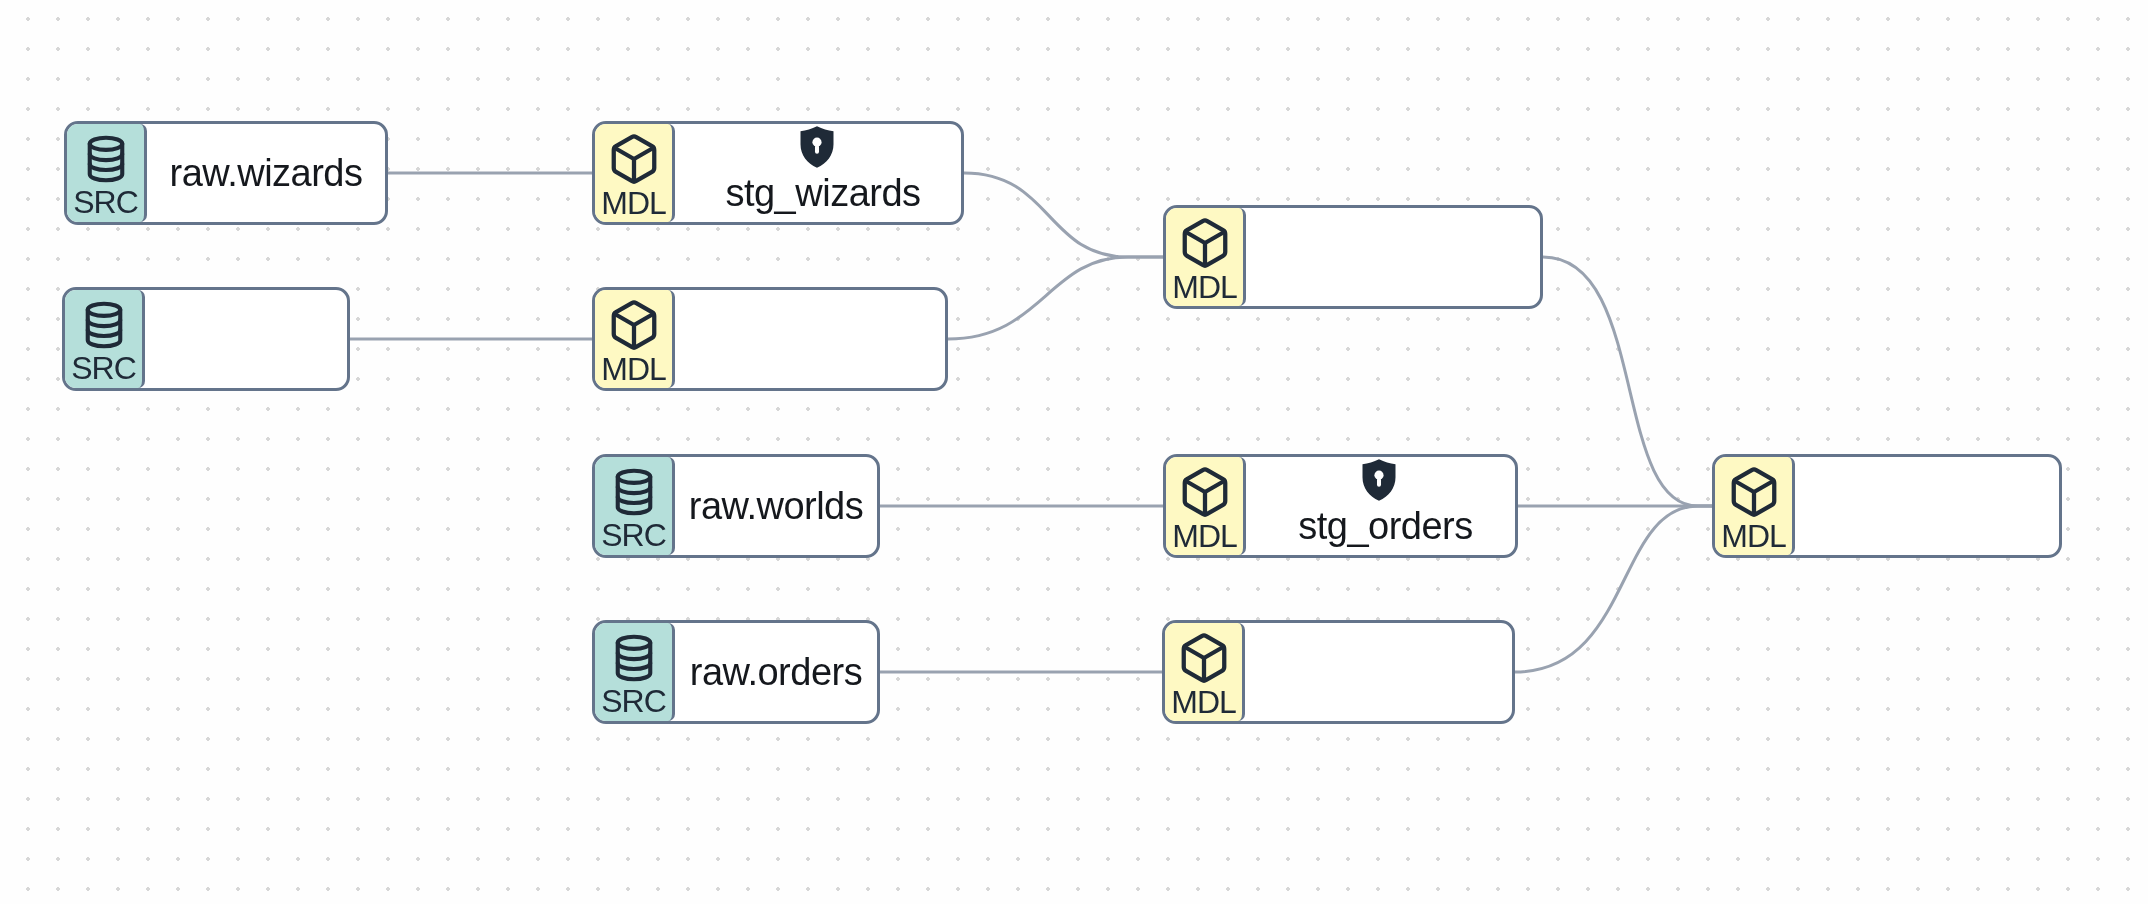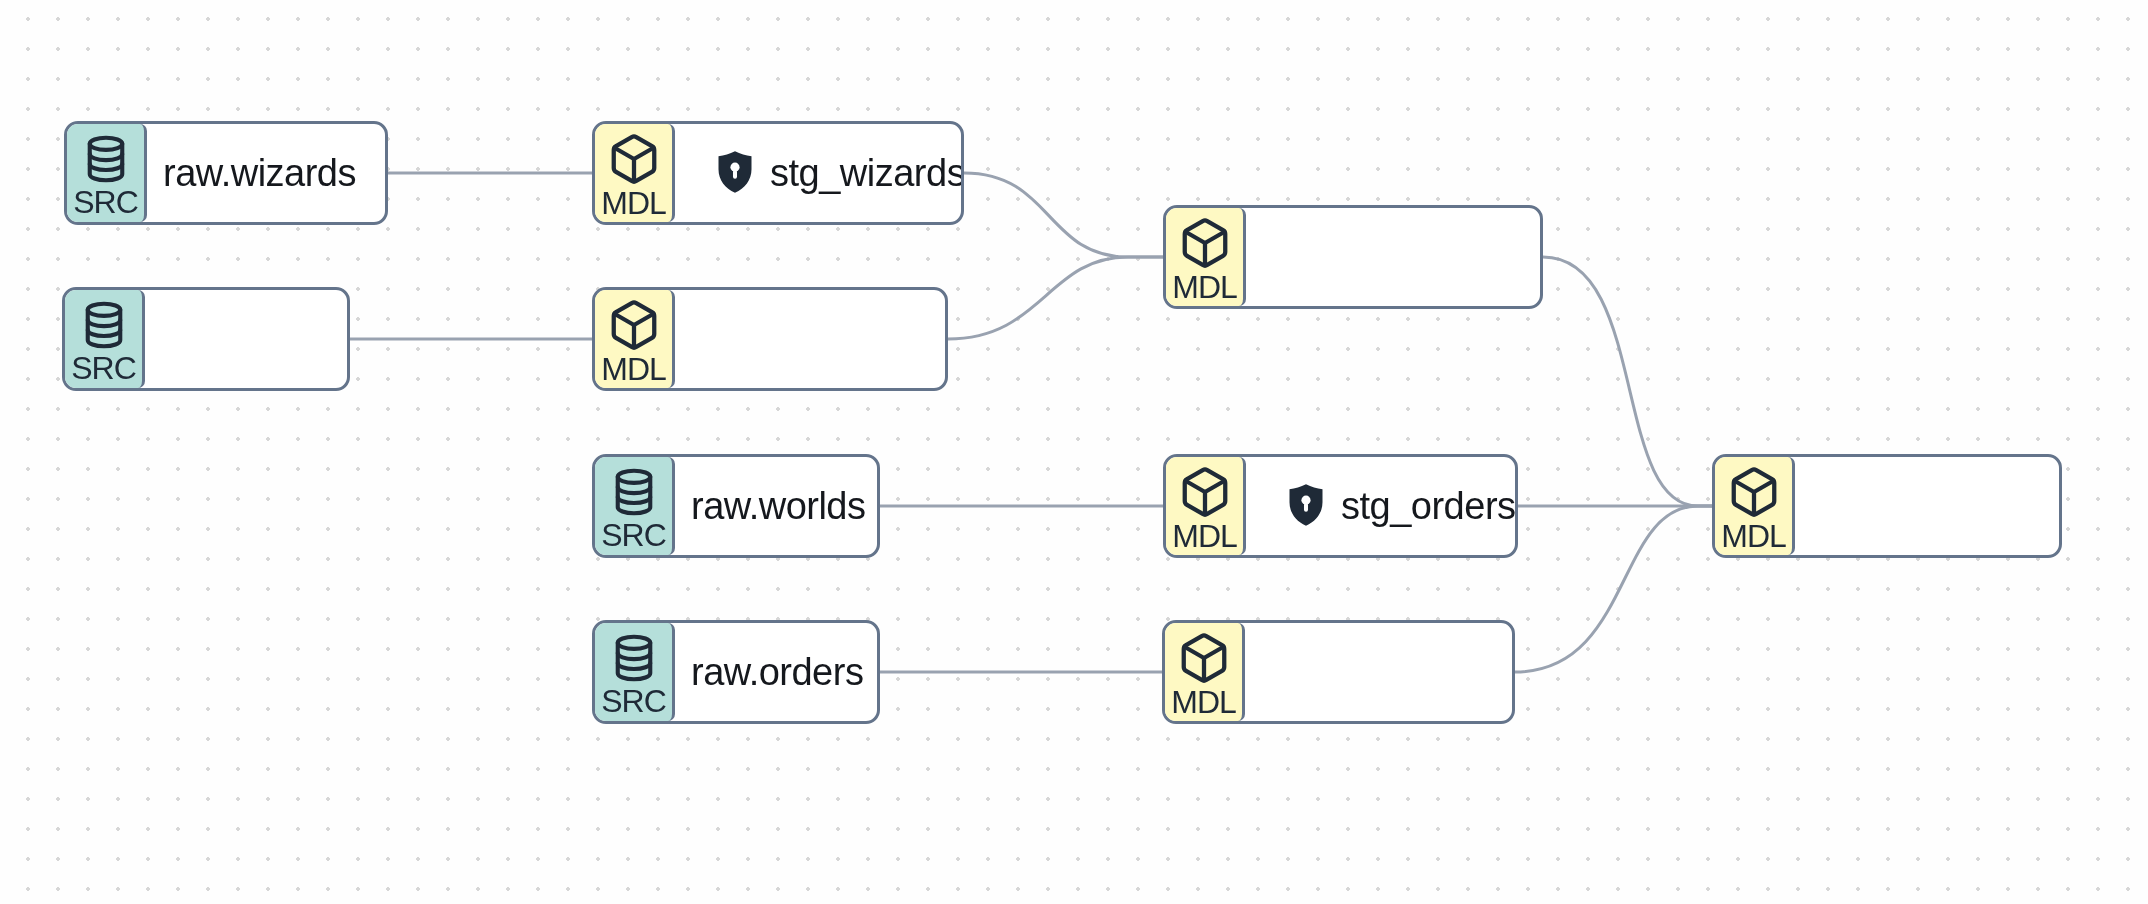--- a/index.html
+++ b/index.html
@@ -75,22 +75,22 @@
 
   .badge .icon svg { display: block; }
 
   .label-area {
     flex: 1 1 auto;
     display: flex;
     align-items: center;
     white-space: nowrap;
     min-width: 0;
   }
-  .node.src .label-area { padding: 12px 16px; }
-  .node.mdl .label-area { justify-content: flex-start; padding-left: 38px; }
+  .node.src .label-area { justify-content: center; padding: 12px 16px; }
+  .node.mdl .label-area { justify-content: flex-start; padding-left: 10px; flex-direction: column; }
 
   .shield { margin-right: 13px; display: flex; align-items: center; }
 
   .node-label {
     font-size: 38px;
     font-weight: 500;
     letter-spacing: -0.5px;
     color: #15181d;
   }
 

